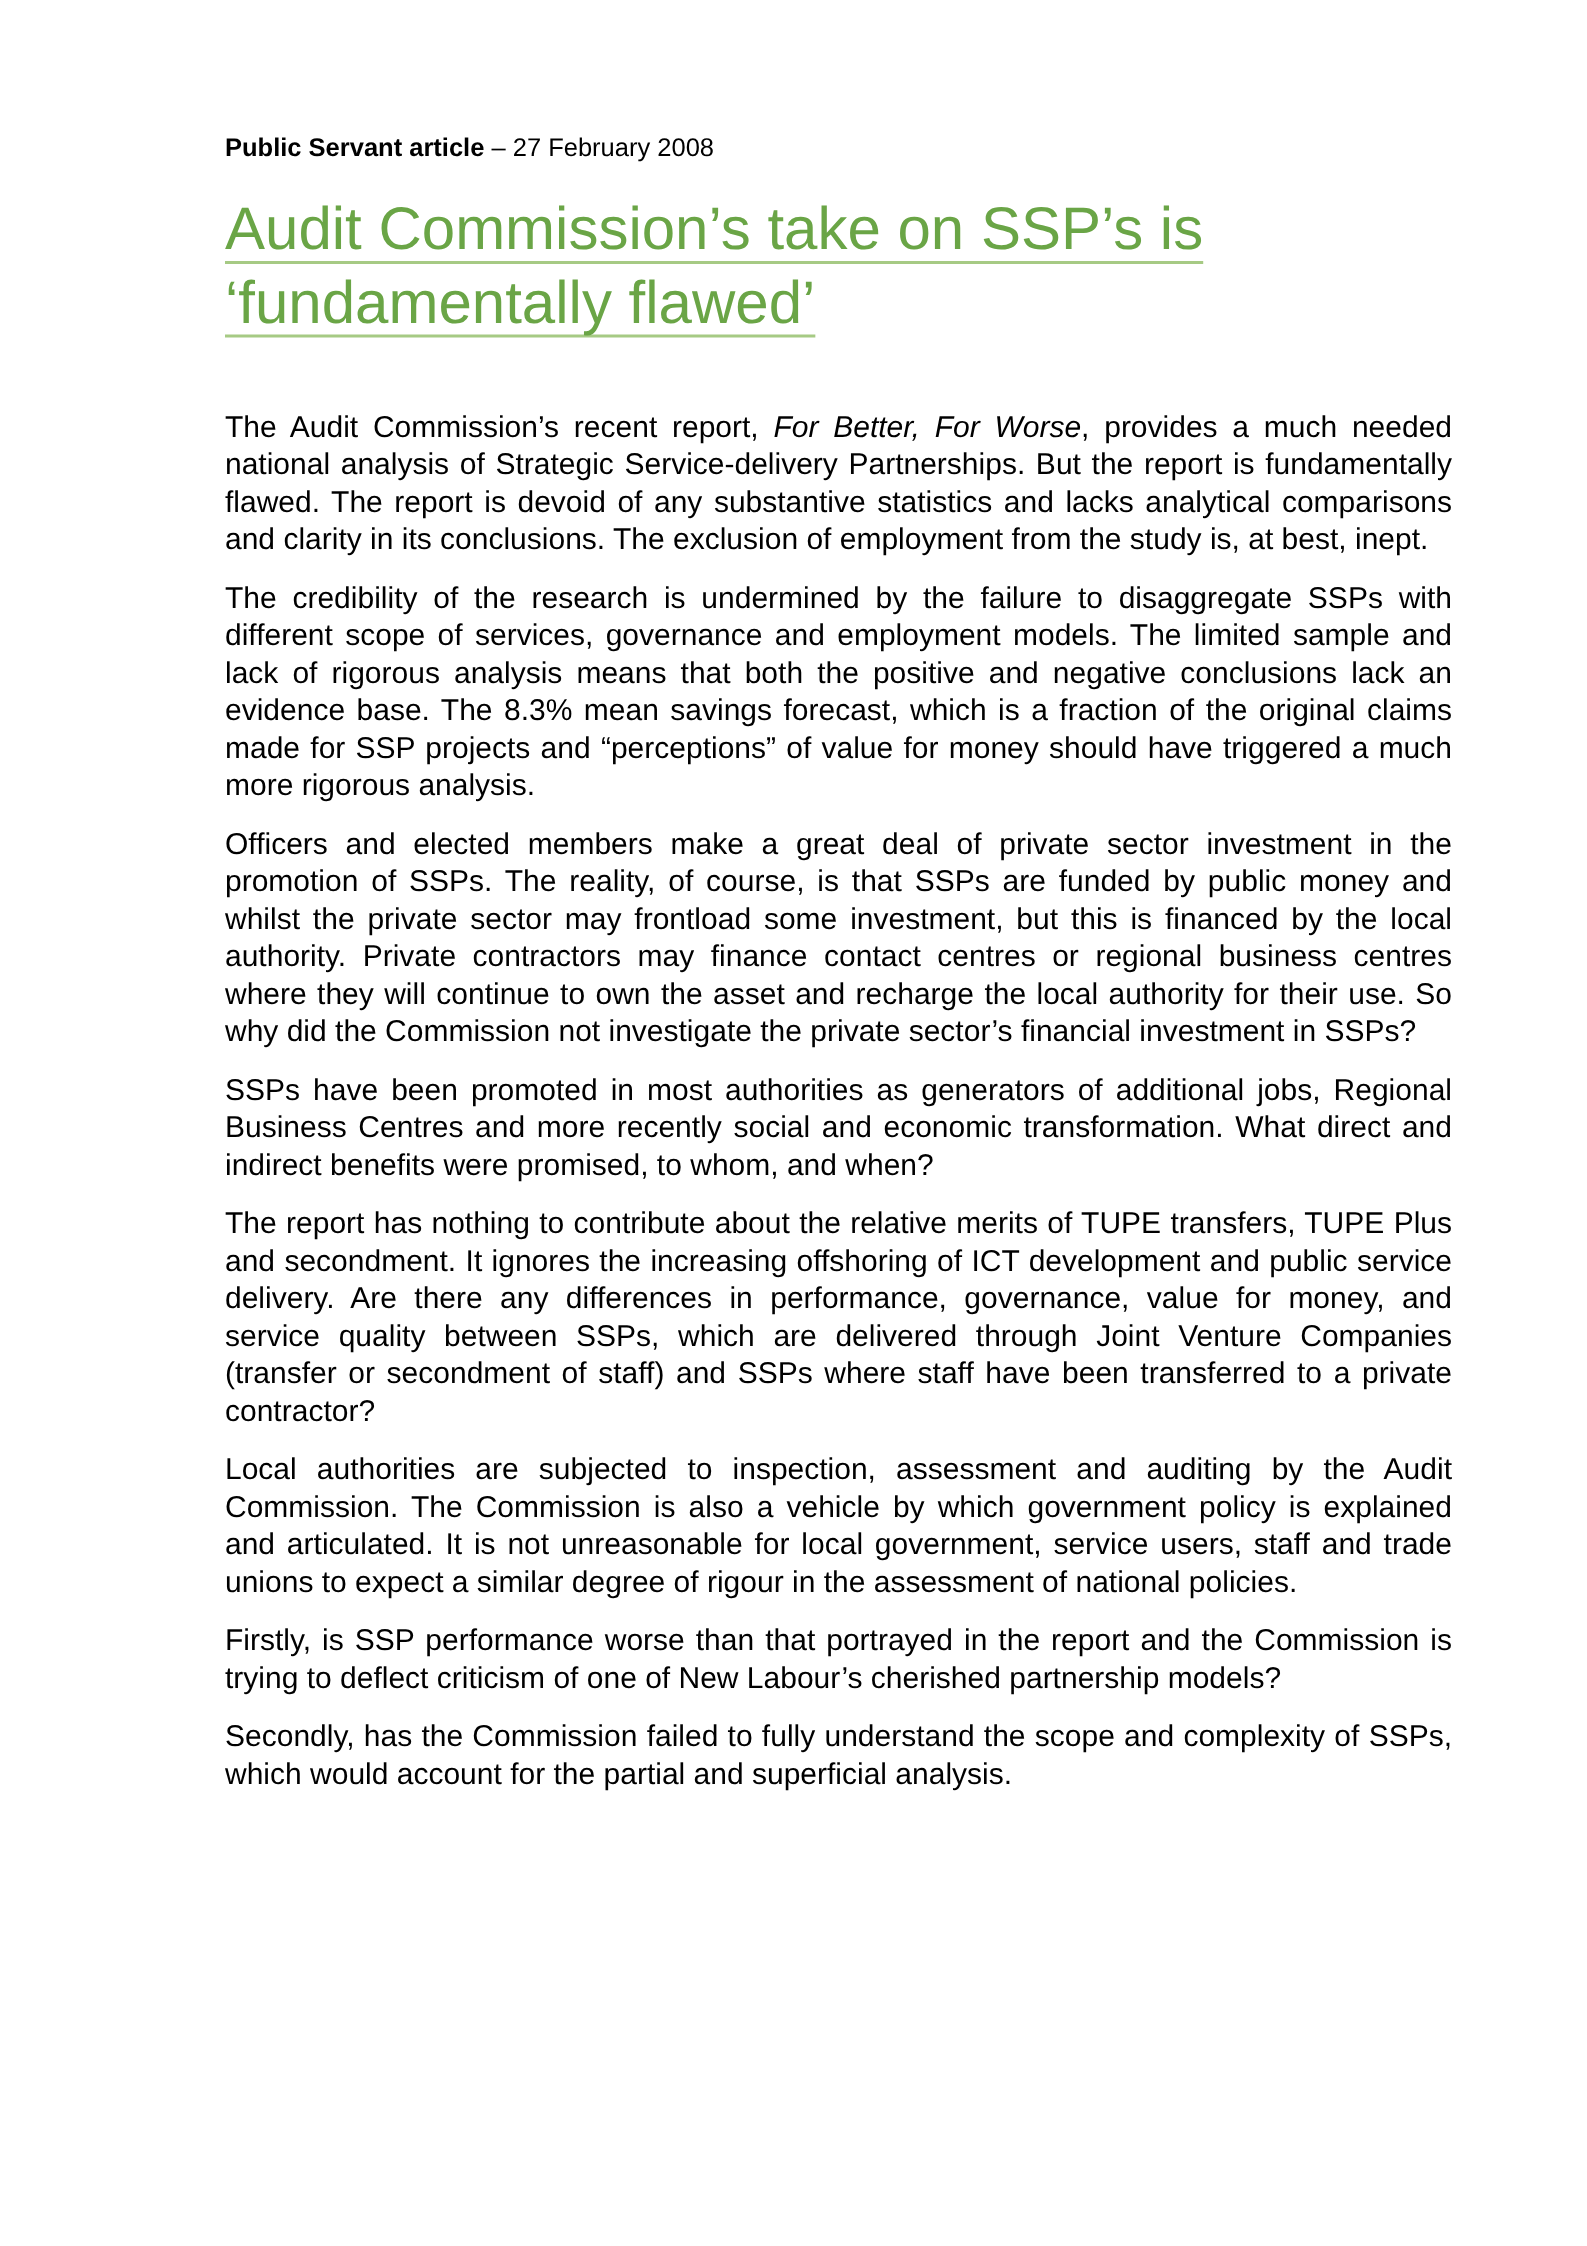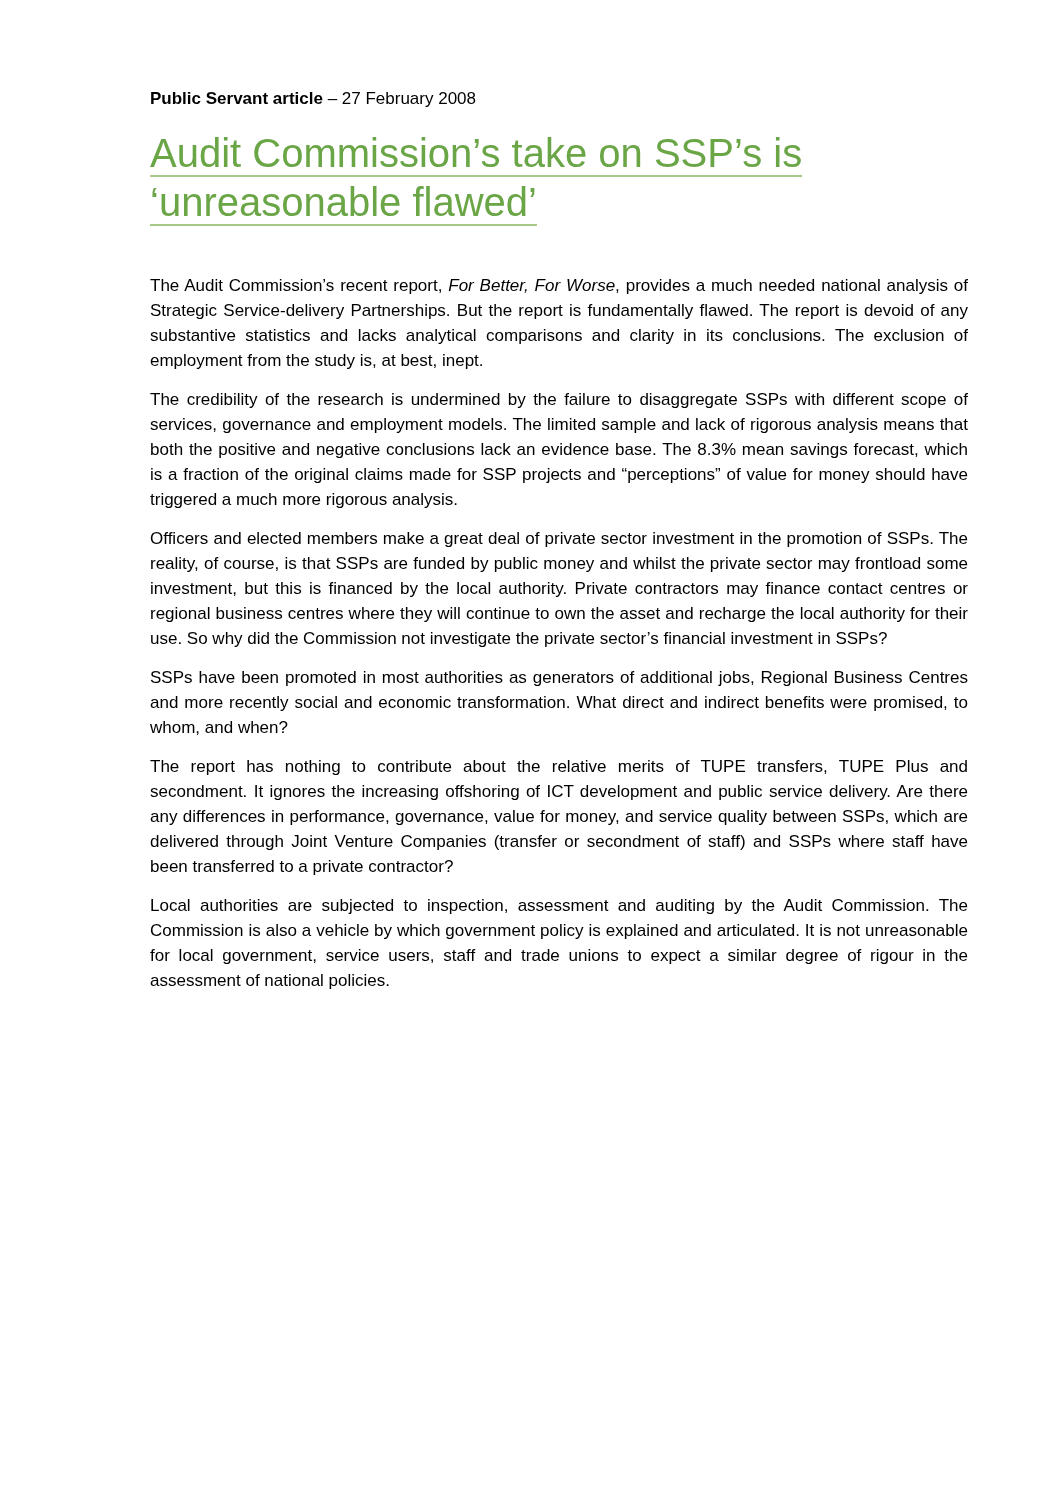--- a/index.html
+++ b/index.html
@@ -29,43 +29,45 @@
     margin-bottom: 46px;
   }
   .doc-title .title-line {
     display: inline;
     text-decoration: underline;
     text-decoration-thickness: 2px;
     text-underline-offset: 8px;
   }
   .doc-title .title-line-wrap { display: block; }
   .article p {
-    font-size: 17px;
+    font-size: 20px;
     line-height: 25px;
     color: #000000;
     text-align: justify;
     margin-bottom: 14px;
   }
   .article p span.run { font-style: normal; }
   .article p em.run { font-style: italic; }
 </style>
 </head>
 <body>
 
 <div class="page">
 
   <p class="doc-header"><span class="pub">Public Servant article</span><span> – 27 February 2008</span></p>
 
   <h1 class="doc-title" style="color: rgb(106, 165, 70);">
     <span class="title-line-wrap"><span class="title-line" style="text-decoration-color: rgb(166, 202, 132);">Audit Commission’s take on SSP’s is</span></span>
-    <span class="title-line-wrap"><span class="title-line" style="text-decoration-color: rgb(166, 202, 132);">‘unreasonable flawed’</span></span>
+    <span class="title-line-wrap"><span class="title-line" style="text-decoration-color: rgb(166, 202, 132);">‘fundamentally flawed’</span></span>
   </h1>
 
   <div class="article">
       <p><span class="run">The Audit Commission’s recent report, </span><em class="run">For Better, For Worse</em><span class="run">, provides a much needed national analysis of Strategic Service-delivery Partnerships. But the report is fundamentally flawed. The report is devoid of any substantive statistics and lacks analytical comparisons and clarity in its conclusions. The exclusion of employment from the study is, at best, inept.</span></p>
       <p><span class="run">The credibility of the research is undermined by the failure to disaggregate SSPs with different scope of services, governance and employment models. The limited sample and lack of rigorous analysis means that both the positive and negative conclusions lack an evidence base. The 8.3% mean savings forecast, which is a fraction of the original claims made for SSP projects and “perceptions” of value for money should have triggered a much more rigorous analysis.</span></p>
       <p><span class="run">Officers and elected members make a great deal of private sector investment in the promotion of SSPs. The reality, of course, is that SSPs are funded by public money and whilst the private sector may frontload some investment, but this is financed by the local authority. Private contractors may finance contact centres or regional business centres where they will continue to own the asset and recharge the local authority for their use. So why did the Commission not investigate the private sector’s financial investment in SSPs?</span></p>
       <p><span class="run">SSPs have been promoted in most authorities as generators of additional jobs, Regional Business Centres and more recently social and economic transformation. What direct and indirect benefits were promised, to whom, and when?</span></p>
       <p><span class="run">The report has nothing to contribute about the relative merits of TUPE transfers, TUPE Plus and secondment. It ignores the increasing offshoring of ICT development and public service delivery. Are there any differences in performance, governance, value for money, and service quality between SSPs, which are delivered through Joint Venture Companies (transfer or secondment of staff) and SSPs where staff have been transferred to a private contractor?</span></p>
       <p><span class="run">Local authorities are subjected to inspection, assessment and auditing by the Audit Commission. The Commission is also a vehicle by which government policy is explained and articulated. It is not unreasonable for local government, service users, staff and trade unions to expect a similar degree of rigour in the assessment of national policies.</span></p>
+      <p><span class="run">Firstly, is SSP performance worse than that portrayed in the report and the Commission is trying to deflect criticism of one of New Labour’s cherished partnership models?</span></p>
+      <p><span class="run">Secondly, has the Commission failed to fully understand the scope and complexity of SSPs, which would account for the partial and superficial analysis.</span></p>
     </div>
 
 </div>
 
 </body></html>

